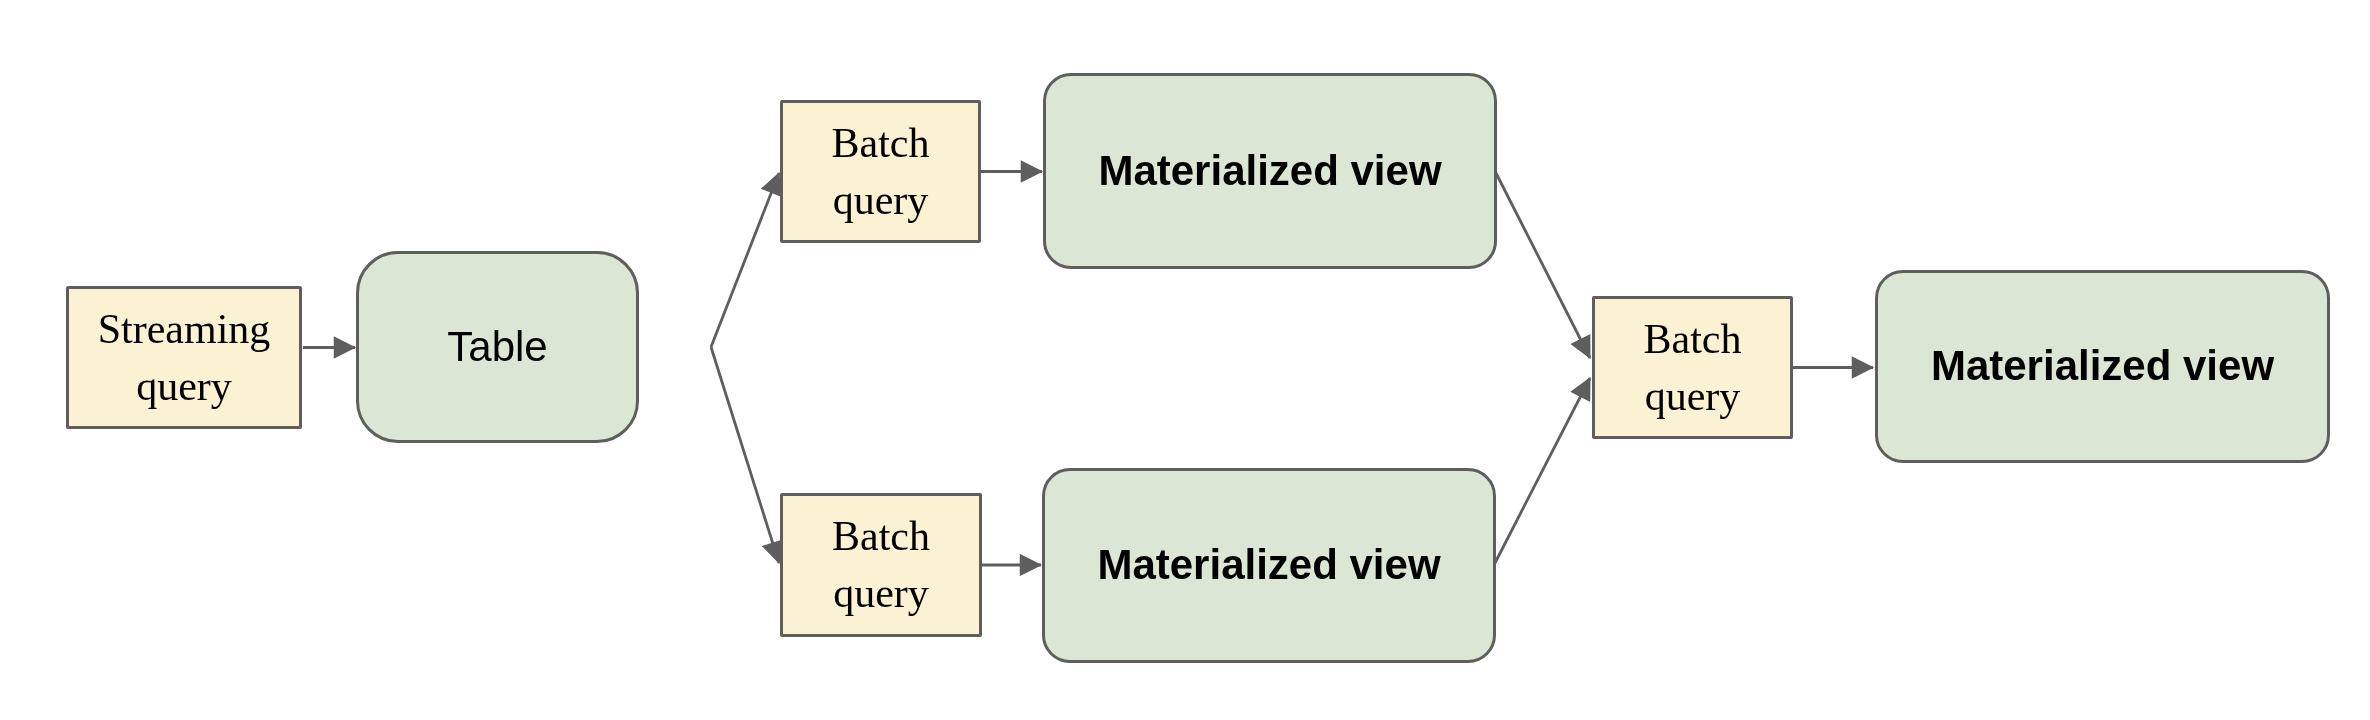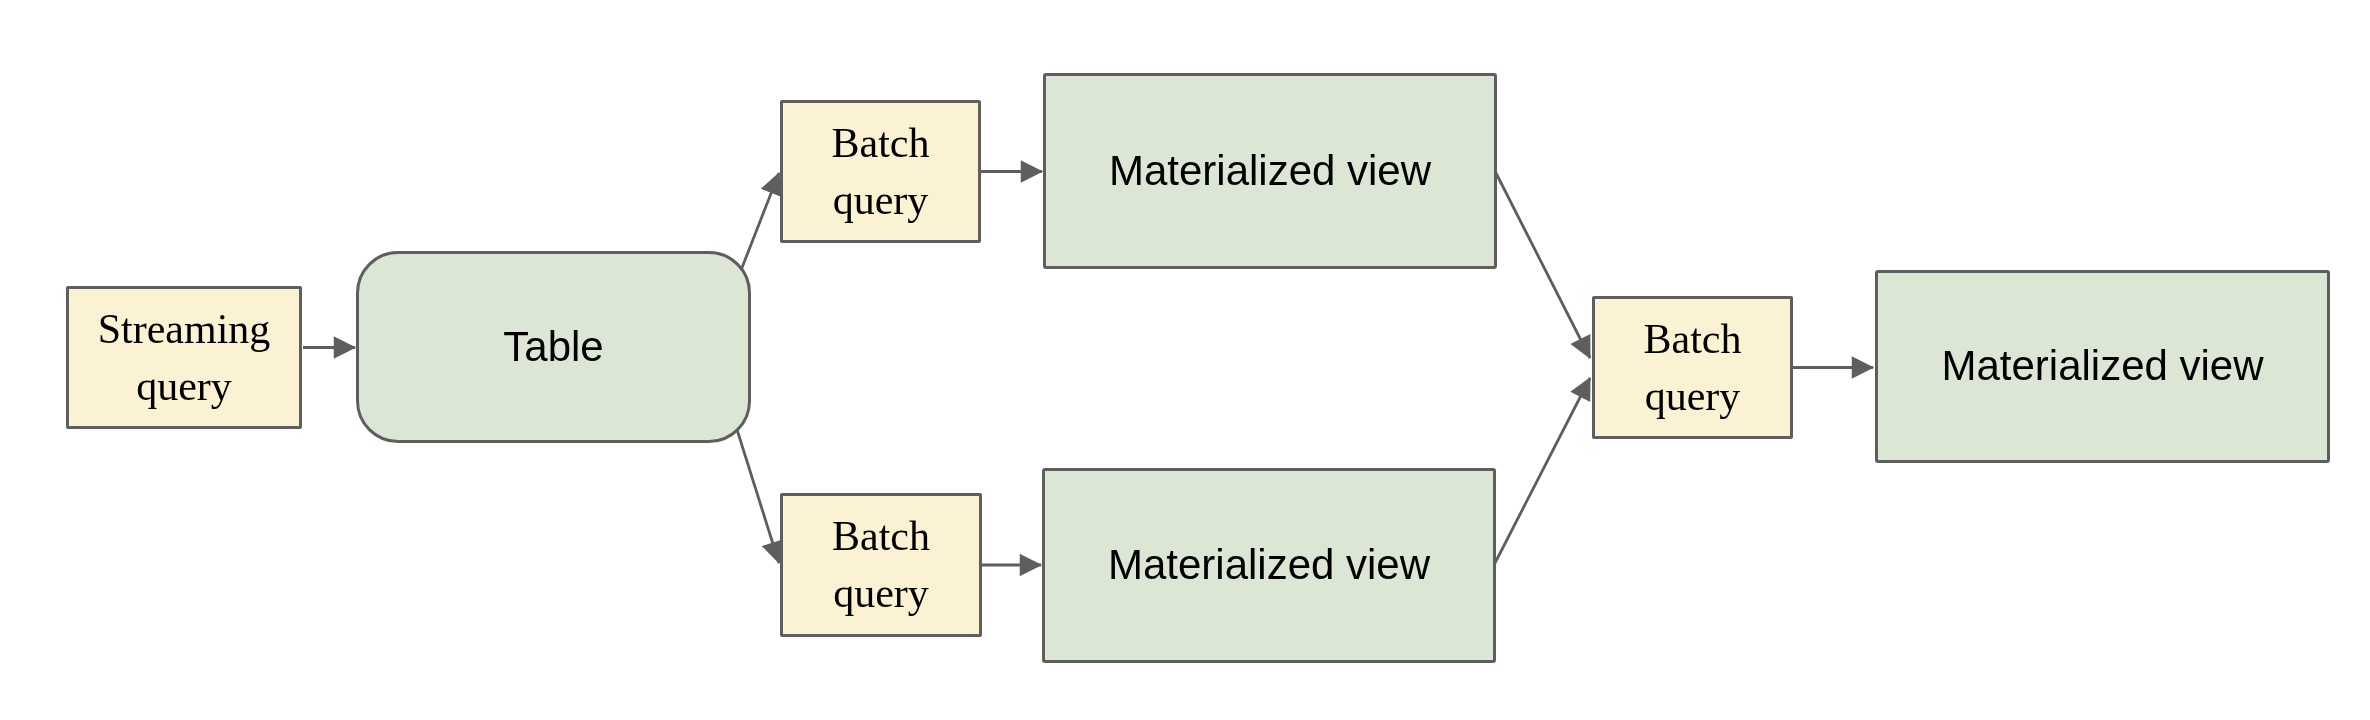--- a/index.html
+++ b/index.html
@@ -44,25 +44,25 @@
   }
   .node.query {
     background: var(--query-fill, #fbf2d3);
     border-radius: 2px;
     font-family: Liberation Serif, serif;
   }
   .node.view {
     background: var(--view-fill, #dbe7d4);
   }
   .node.r-large { border-radius: 42px; }
-  .node.r-med   { border-radius: 3px; }
+  .node.r-med   { border-radius: 28px; font-weight: bold; }
 
   
   #n-streaming-query   { left: 32px;   top: 286px; width: 236px; height: 143px; margin-left: 34px; }
-  #n-table             { left: 356px;  top: 251px; width: 395px; height: 192px; }
+  #n-table             { left: 356px;  top: 251px; width: 283px; height: 192px; }
   #n-batch-query-top   { left: 780px;  top: 100px; width: 201px; height: 143px; }
   #n-mv-top            { left: 1043px; top: 73px;  width: 454px; height: 196px; }
   #n-batch-query-bot   { left: 780px;  top: 493px; width: 202px; height: 144px; }
   #n-mv-bot            { left: 1042px; top: 468px; width: 454px; height: 195px; }
   #n-batch-query-ctr   { left: 1592px; top: 296px; width: 201px; height: 143px; }
   #n-mv-right          { left: 1875px; top: 270px; width: 455px; height: 193px; }
 </style>
 </head>
 <body>
 

